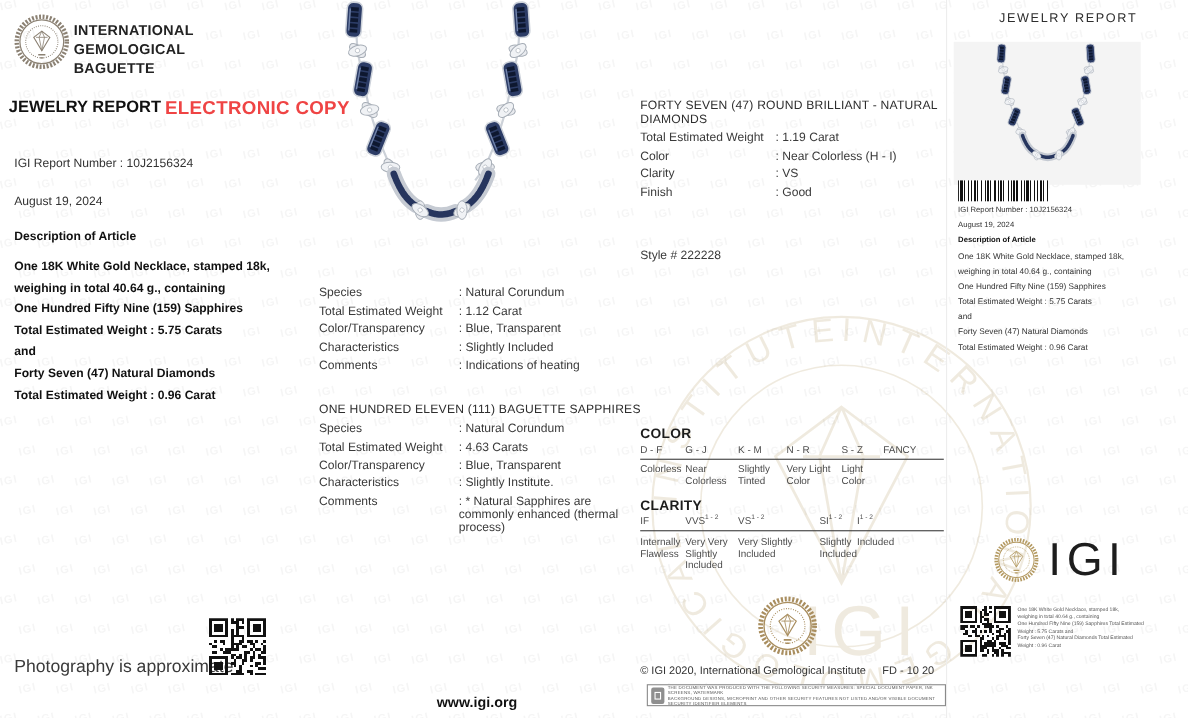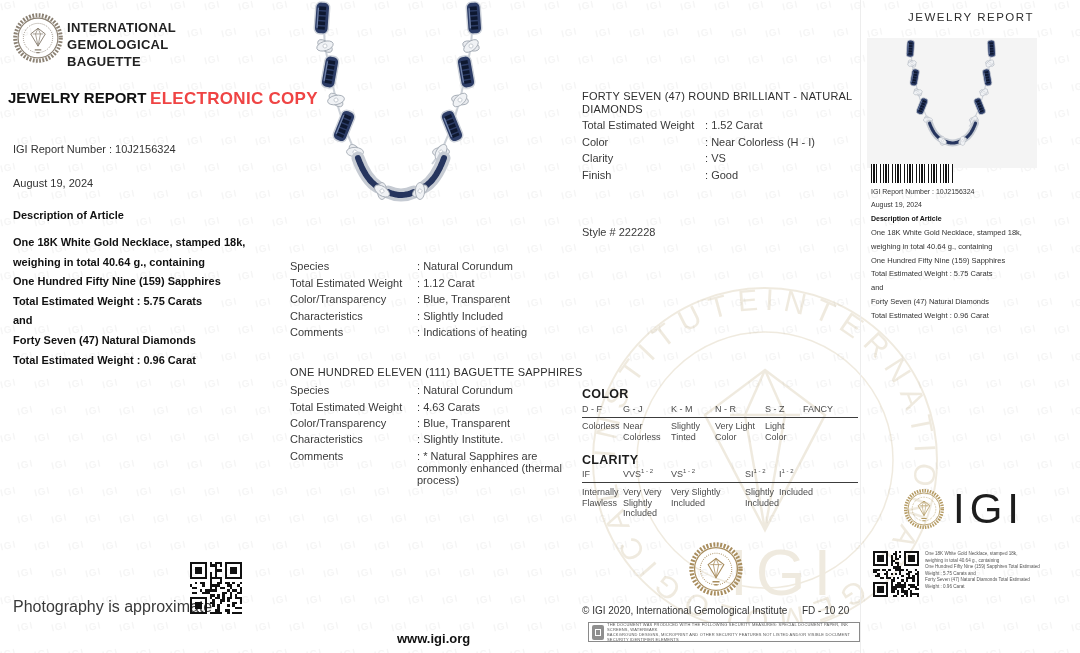--- a/index.html
+++ b/index.html
@@ -969,21 +969,21 @@
   <div class="kv" style="left:290px;top:326px;"><span class="lbl">Comments</span><span class="val">Indications of heating</span></div>
 
   <div class="abs sec-title" style="left:290px;top:366px;">ONE  HUNDRED ELEVEN (111) BAGUETTE SAPPHIRES</div>
   <div class="kv" style="left:290px;top:384px;"><span class="lbl">Species</span><span class="val">Natural Corundum</span></div>
   <div class="kv" style="left:290px;top:401px;"><span class="lbl">Total Estimated Weight</span><span class="val">4.63 Carats</span></div>
   <div class="kv" style="left:290px;top:417px;"><span class="lbl">Color/Transparency</span><span class="val">Blue, Transparent</span></div>
   <div class="kv" style="left:290px;top:433px;"><span class="lbl">Characteristics</span><span class="val">Slightly Institute.</span></div>
   <div class="kv wrap" style="left:290px;top:450px;"><span class="lbl" style="vertical-align:top;">Comments</span><span class="val">* Natural Sapphires are commonly enhanced (thermal process)</span></div>
 
   <div class="abs sec-title" style="left:582px;top:90px;width:275px;line-height:12.5px;">FORTY SEVEN (47) ROUND BRILLIANT - NATURAL DIAMONDS</div>
-  <div class="kv dia" style="left:582px;top:119px;"><span class="lbl">Total Estimated Weight</span><span class="val">1.52 Carat</span></div>
+  <div class="kv dia" style="left:582px;top:119px;"><span class="lbl">Total Estimated Weight</span><span class="val">1.19 Carat</span></div>
   <div class="kv dia" style="left:582px;top:136px;"><span class="lbl">Color</span><span class="val">Near Colorless (H - I)</span></div>
   <div class="kv dia" style="left:582px;top:152px;"><span class="lbl">Clarity</span><span class="val">VS</span></div>
   <div class="kv dia" style="left:582px;top:169px;"><span class="lbl">Finish</span><span class="val">Good</span></div>
   <div class="abs note" style="left:582px;top:226px;">Style # 222228</div>
 
   <div class="abs" style="left:582px;top:387px;width:280px;height:62px;">
     <div class="scale-head">COLOR</div>
     <span class="gr" style="left:0px;top:17px;">D - F</span>
     <span class="gr" style="left:41px;top:17px;">G - J</span>
     <span class="gr" style="left:89px;top:17px;">K - M</span>

